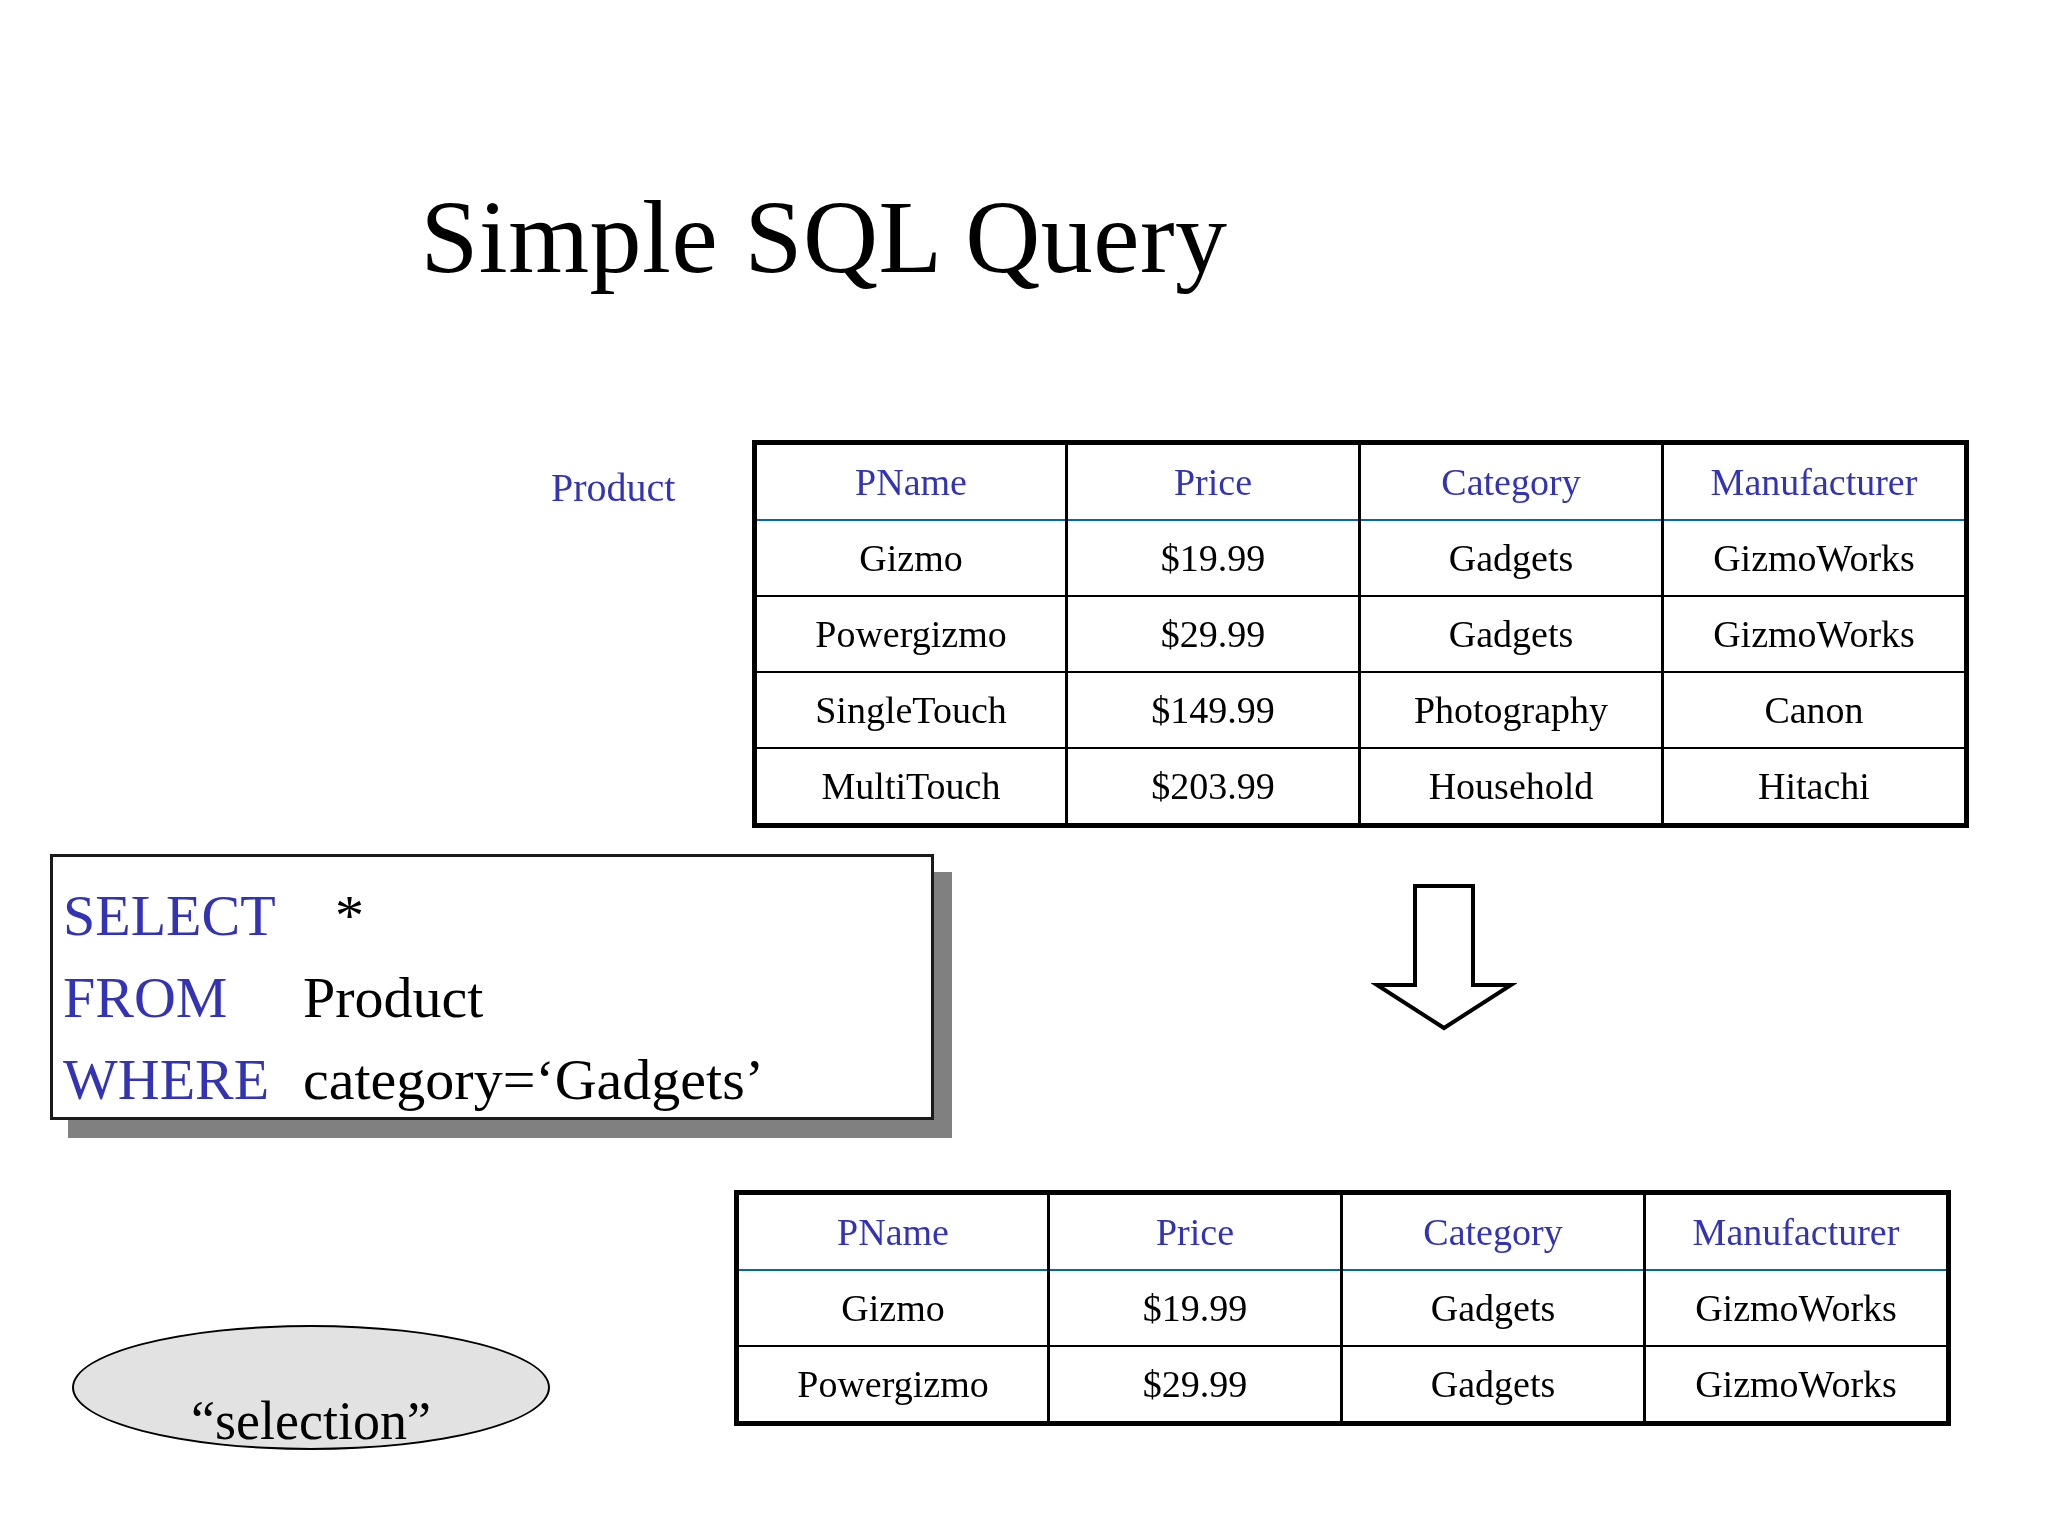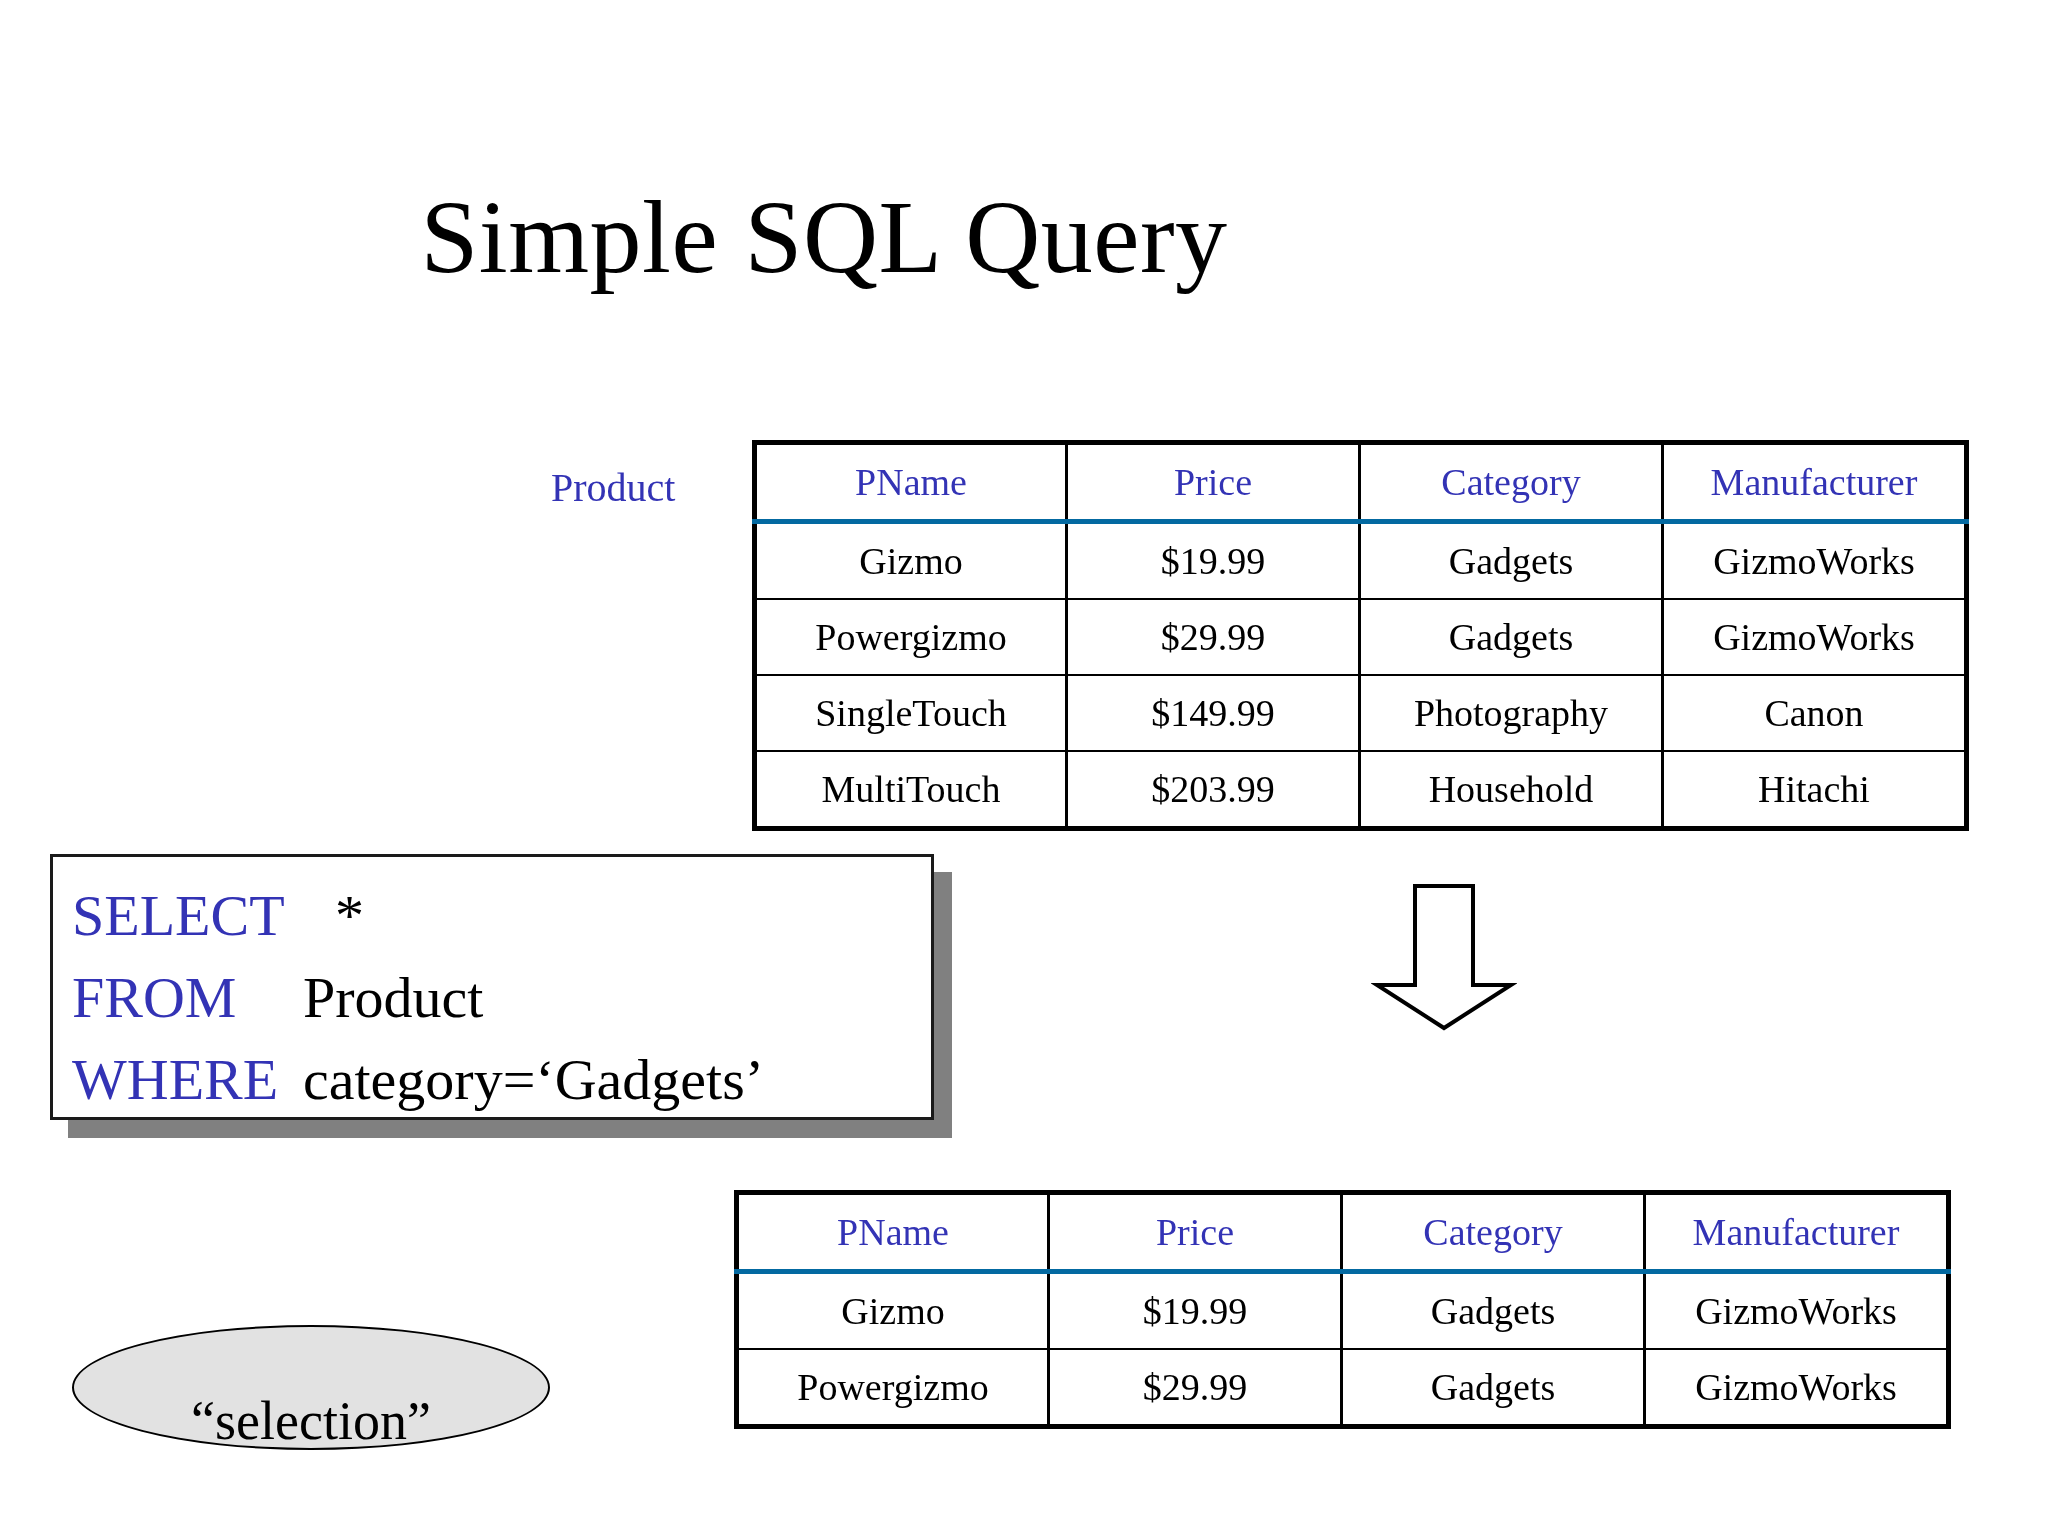--- a/index.html
+++ b/index.html
@@ -45,21 +45,21 @@
     border-bottom: 2px solid #000000;
     text-align: center;
     vertical-align: middle;
     font-size: 38px;
     line-height: 1;
     padding: 0;
     white-space: nowrap;
   }
   .sql-table thead td {
     color: #3333b5;
-    border-bottom: 5px solid #0369a1;
+    border-bottom: 2px solid #0369a1;
   }
   .sql-table tbody td {
     color: #000000;
   }
 
   
   #product-table {
     left: 752px;
     top: 440px;
     width: 1212px;
@@ -129,21 +129,21 @@
     line-height: 1;
     white-space: nowrap;
   }
   #sql-line-0 { top: 18px; }
   #sql-line-1 { top: 100px; }
   #sql-line-2 { top: 182px; }
   .sql-kw {
     color: #3333b5;
     display: inline-block;
     width: 250px;
-    padding-left: 19px;
+    padding-left: 10px;
     box-sizing: border-box;
   }
   .sql-val {
     color: #000000;
     display: inline-block;
   }
   #sql-line-0 .sql-val { padding-left: 32px; }
 
   
   #flow-arrow {

